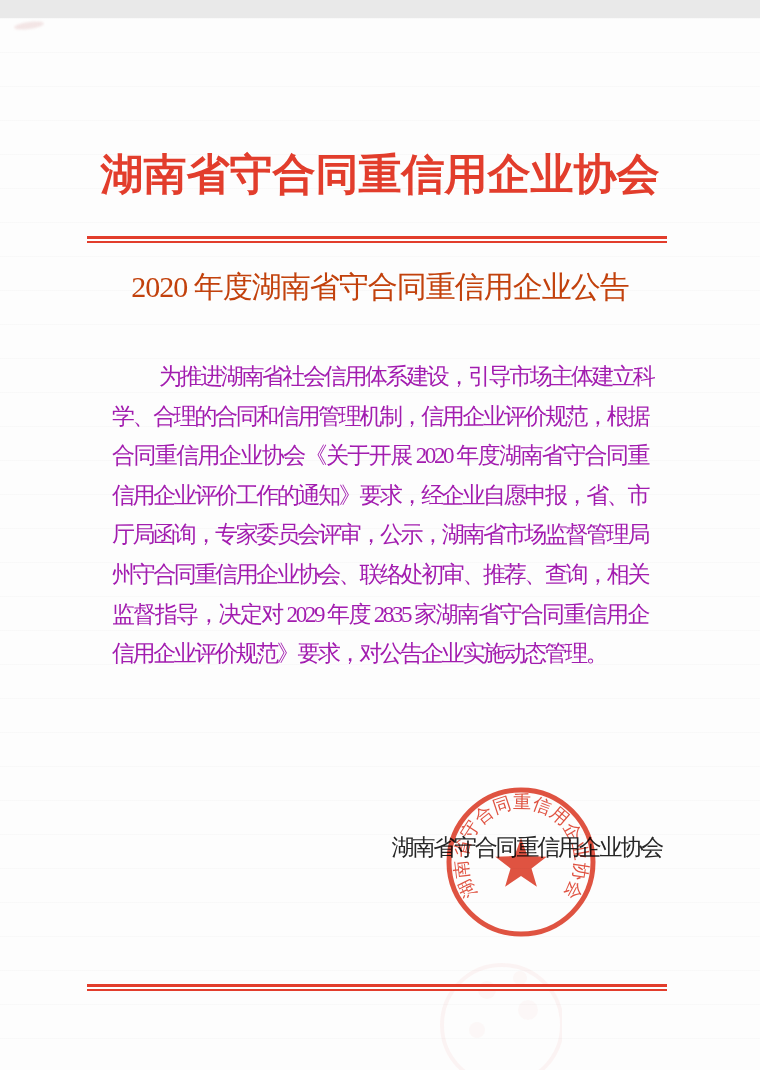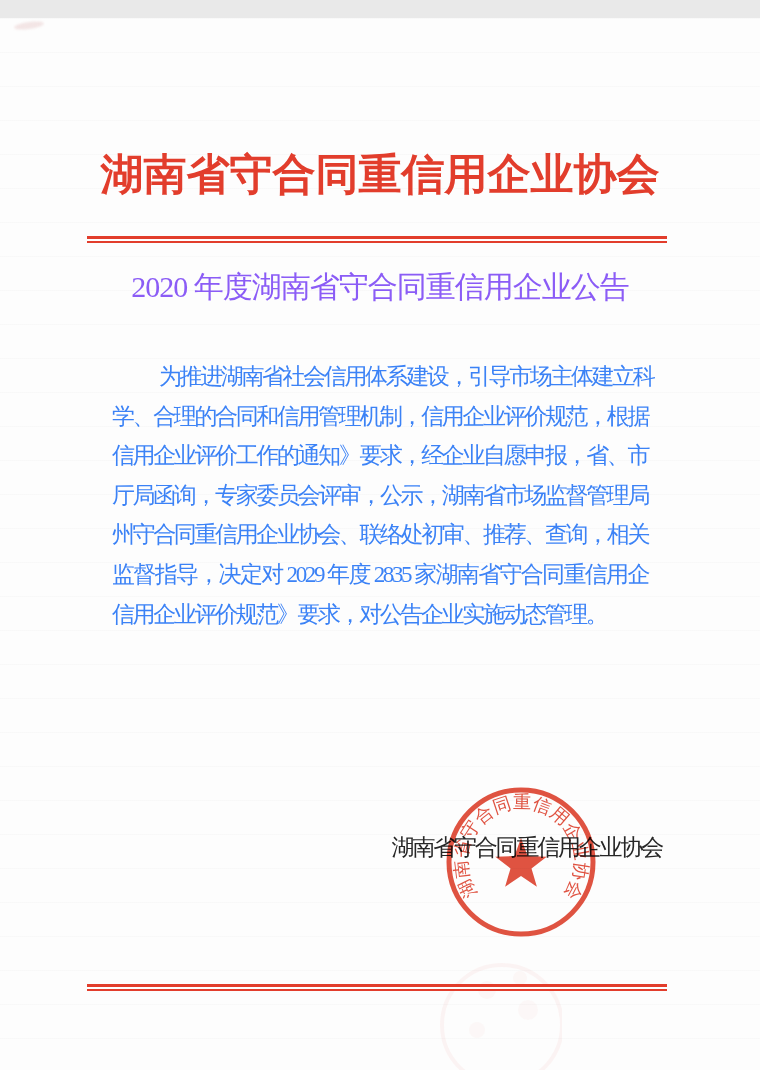--- a/index.html
+++ b/index.html
@@ -39,27 +39,27 @@
     background:#ffffff;
     border-top:3px solid #e23d2c;
     border-bottom:2px solid #e23d2c;
   }
   .rule-top{top:218px;}
   .rule-bottom{top:966px;}
   .doc-title{
     position:absolute;top:249px;left:0;width:760px;
     text-align:center;
     font-size:30px;font-weight:400;
-    color:#8b5cf6;
+    color:#c2410c;
     letter-spacing:-1px;
     white-space:nowrap;
   }
   .body-block{
     position:absolute;top:339px;left:112px;width:536px;
-    color:#3b82f6;
+    color:#a21caf;
   }
   .body-line{
     height:39.6px;line-height:39.6px;
     font-size:23px;
     letter-spacing:-2.4px;
     text-align:justify;
     text-align-last:justify;
     white-space:nowrap;
   }
   .body-line.first{text-indent:47px;}
@@ -98,20 +98,21 @@
 
   <div class="header-title">湖南省守合同重信用企业协会</div>
 
   <div class="rule rule-top"></div>
 
   <div class="doc-title">2020 年度湖南省守合同重信用企业公告</div>
 
   <div class="body-block">
     <div class="body-line first">为推进湖南省社会信用体系建设，引导市场主体建立科</div>
     <div class="body-line">学、合理的合同和信用管理机制，信用企业评价规范，根据</div>
+    <div class="body-line">合同重信用企业协会《关于开展 2020 年度湖南省守合同重</div>
     <div class="body-line">信用企业评价工作的通知》要求，经企业自愿申报，省、市</div>
     <div class="body-line">厅局函询，专家委员会评审，公示，湖南省市场监督管理局</div>
     <div class="body-line">州守合同重信用企业协会、联络处初审、推荐、查询，相关</div>
     <div class="body-line">监督指导，决定对 2029 年度 2835 家湖南省守合同重信用企</div>
     <div class="body-line last">信用企业评价规范》要求，对公告企业实施动态管理。</div>
   </div>
 
   <div class="signature">湖南省守合同重信用企业协会</div>
 
 

